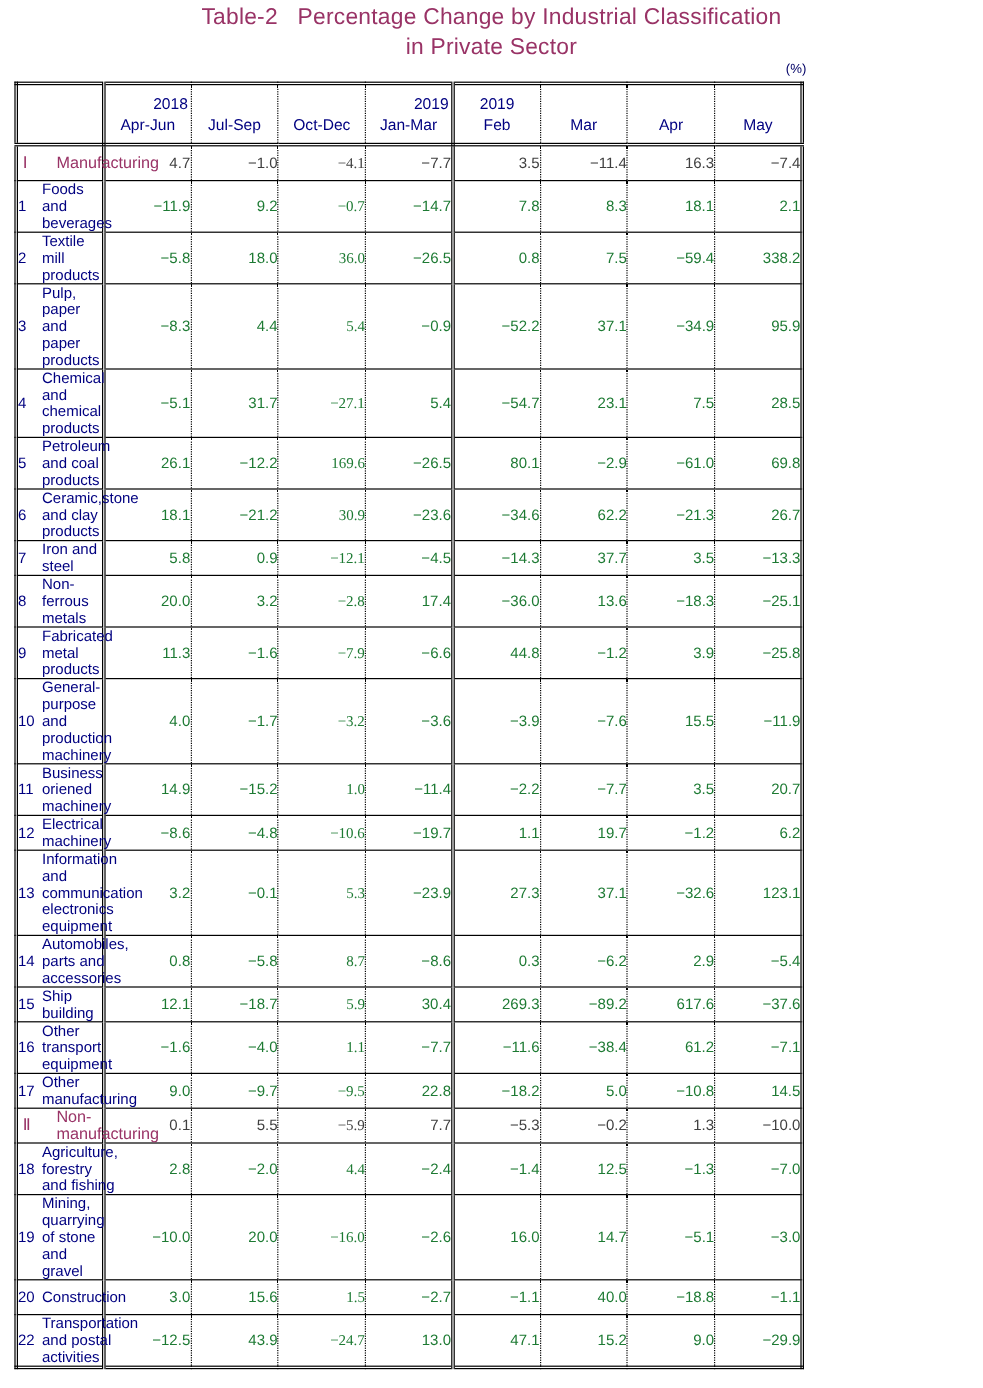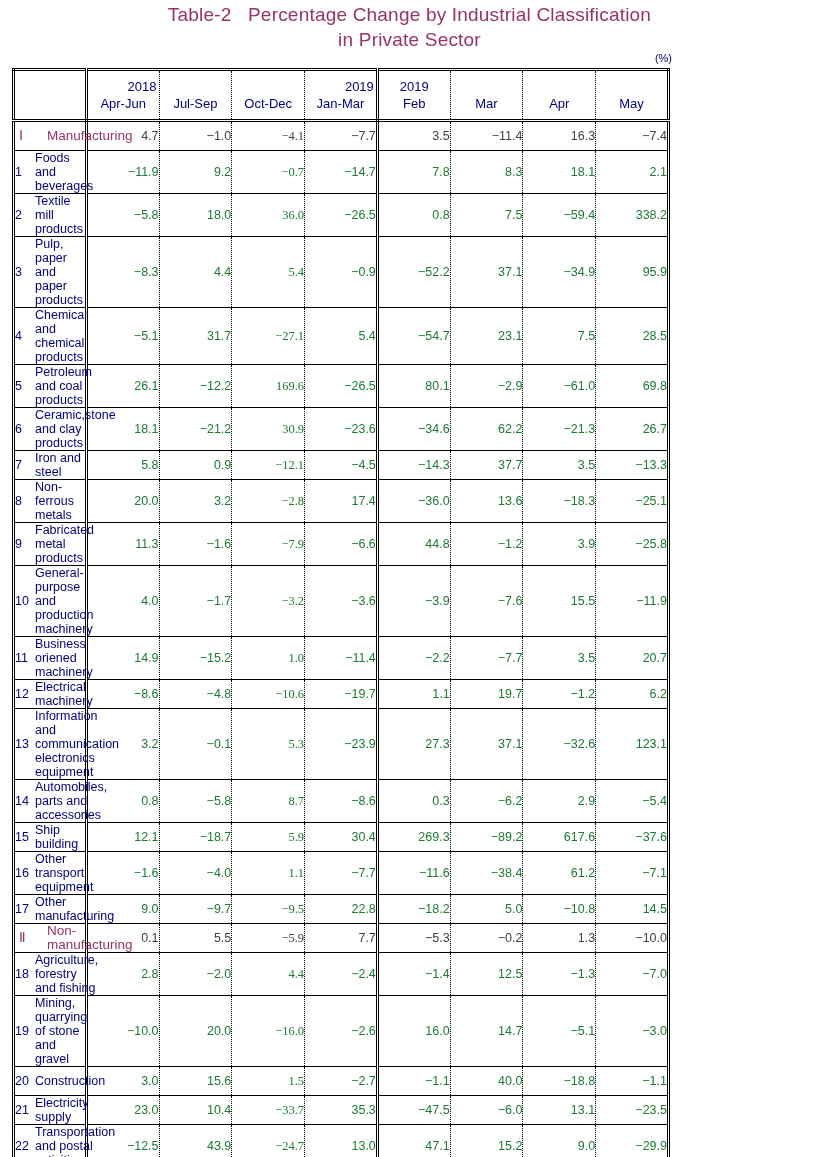--- a/index.html
+++ b/index.html
@@ -567,36 +567,20 @@
           <td class="num q3">1.5</td>
           <td class="num q4">−2.7</td>
           <td class="num m1">−1.1</td>
           <td class="num m2">40.0</td>
           <td class="num m3">−18.8</td>
           <td class="num m4">−1.1</td>
         </tr>
         <tr>
           <td class="lbl">
             <div class="lbl-inner">
-              <span class="lbl-num">21</span>
-              <span class="lbl-text">Electricity supply</span>
-            </div>
-          </td>
-          <td class="num q1">23.0</td>
-          <td class="num q2">10.4</td>
-          <td class="num q3">−33.7</td>
-          <td class="num q4">35.3</td>
-          <td class="num m1">−47.5</td>
-          <td class="num m2">−6.0</td>
-          <td class="num m3">13.1</td>
-          <td class="num m4">−23.5</td>
-        </tr>
-        <tr>
-          <td class="lbl">
-            <div class="lbl-inner">
               <span class="lbl-num">22</span>
               <span class="lbl-text">Transportation and postal activities</span>
             </div>
           </td>
           <td class="num q1">−12.5</td>
           <td class="num q2">43.9</td>
           <td class="num q3">−24.7</td>
           <td class="num q4">13.0</td>
           <td class="num m1">47.1</td>
           <td class="num m2">15.2</td>

